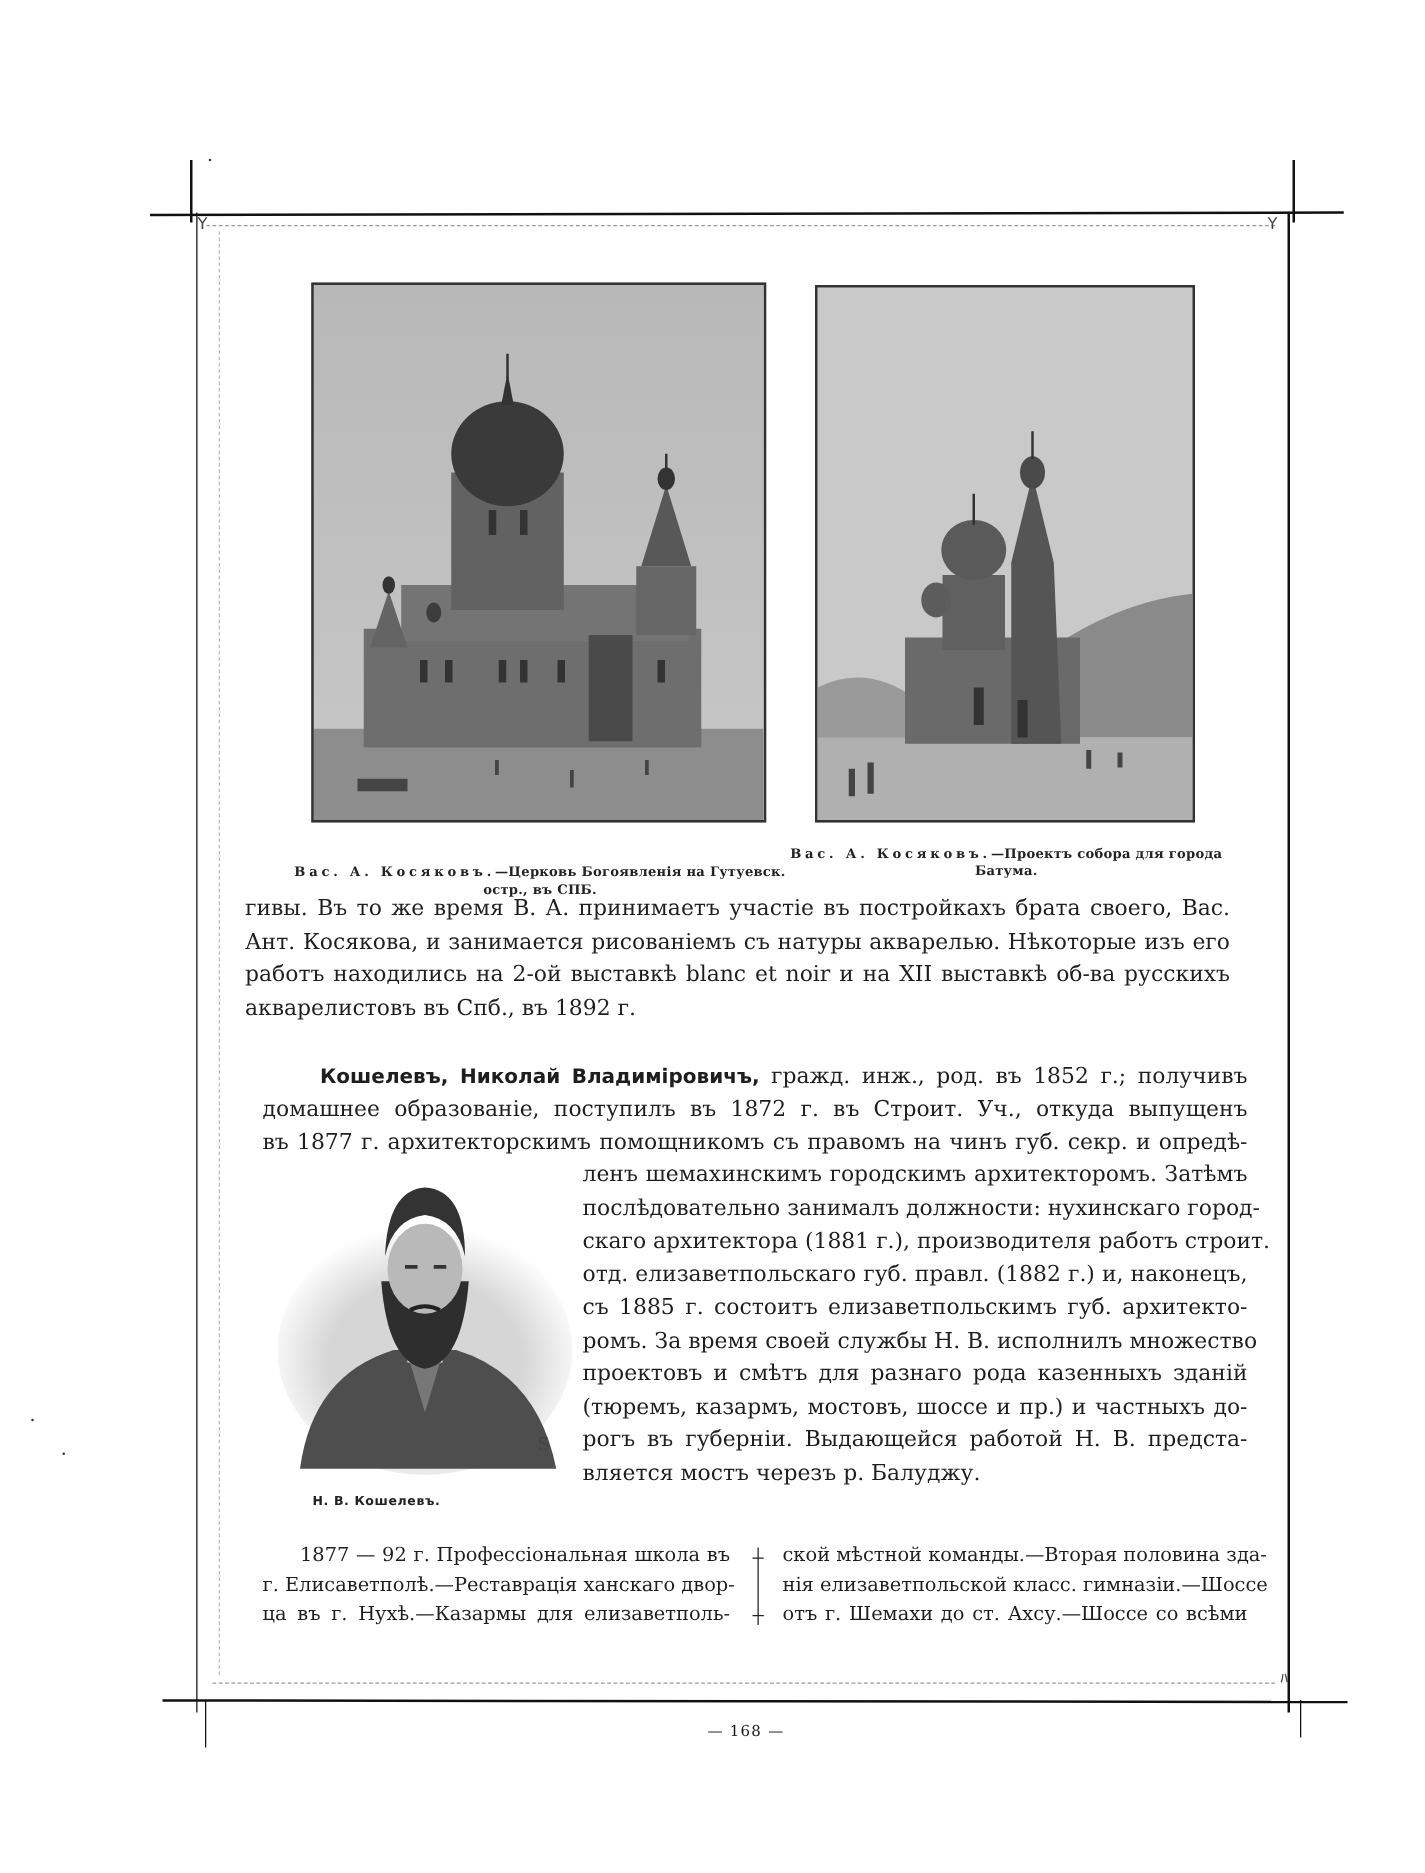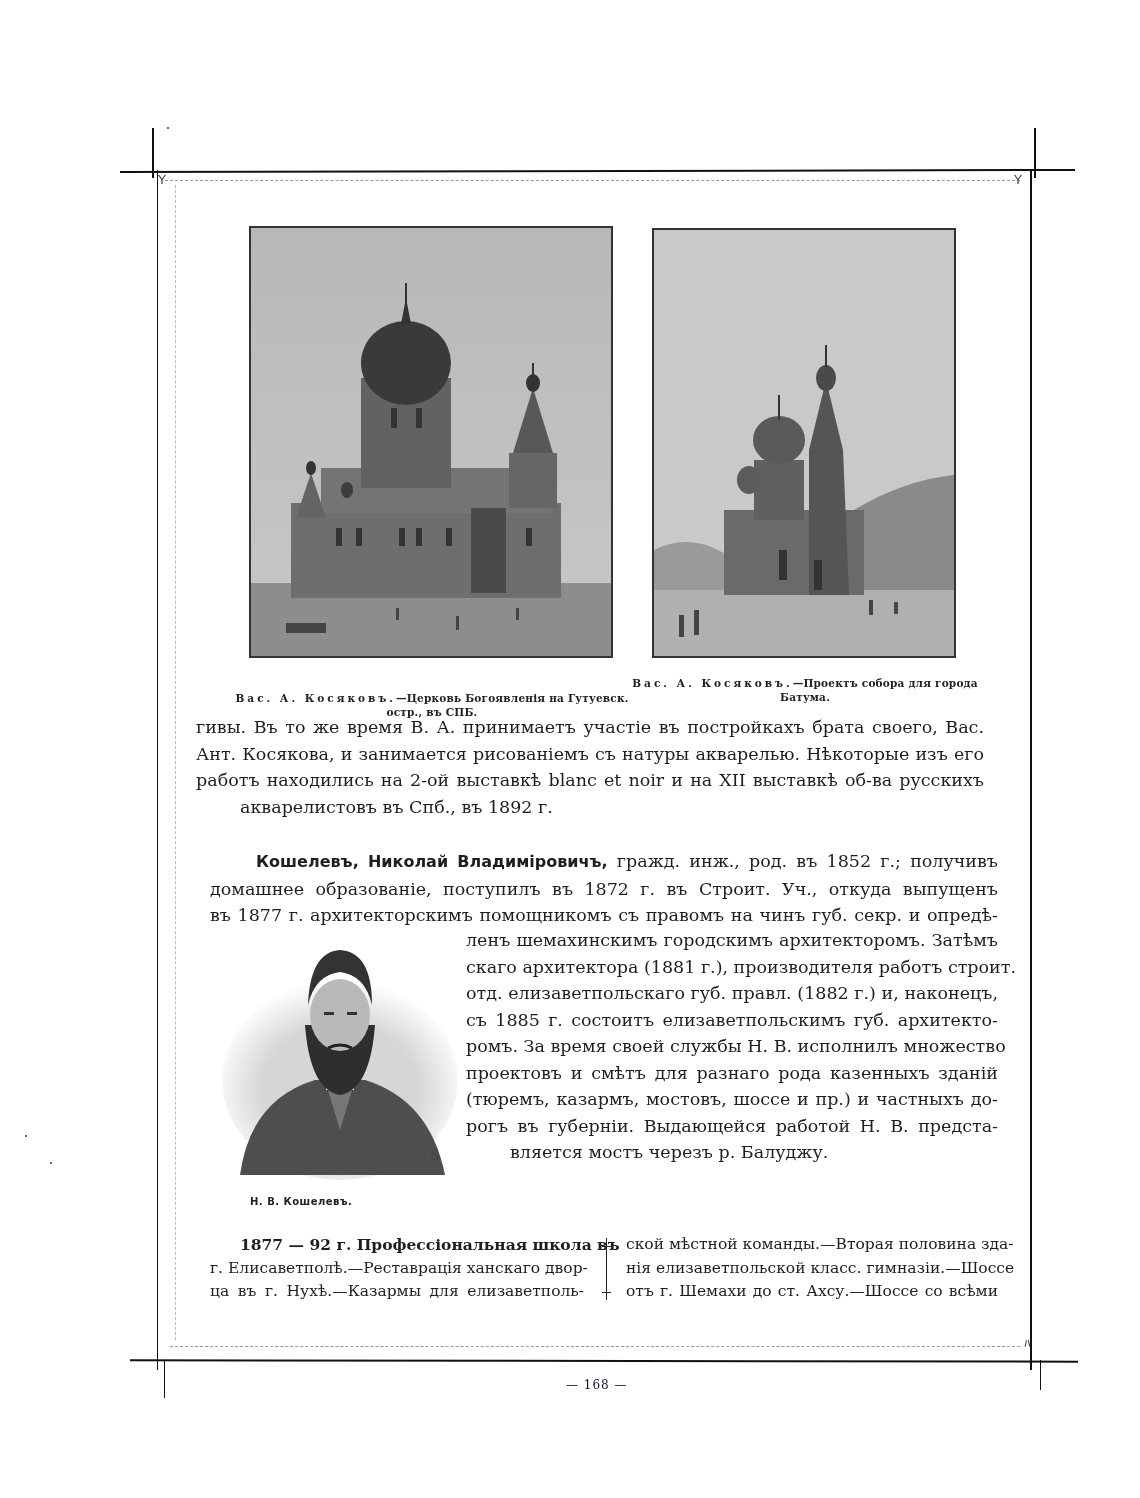--- a/index.html
+++ b/index.html
@@ -25,21 +25,21 @@
     font-size: 10.5px; line-height: 14px; letter-spacing: 0.2px;
     font-family: "DejaVu Serif", serif; color: #222;
   }
   .caption .spaced { letter-spacing: 3px; }
 
   .para {
     position: absolute; font-size: 17.5px; line-height: 26.5px;
     text-align: justify; color: #1e1e1e;
   }
   .para .line { display: block; text-align: justify; text-align-last: justify; white-space: nowrap; }
-  .para .line.last { text-align-last: left; margin-left: 44px; }
+  .para .line.last { text-align-last: left; }
   .bold-sans { font-family: "DejaVu Sans", "Liberation Sans", sans-serif; font-weight: bold; font-size: 16px; }
 
   .portrait {
     position: absolute; overflow: hidden;
   }
   .portrait-caption {
     position: absolute; font-family: "DejaVu Sans", sans-serif; font-weight: bold;
     font-size: 10px; letter-spacing: 0.5px; color: #222; 
   }
 
@@ -207,32 +207,33 @@
         <rect x="127" y="82" width="10" height="3"></rect>
       </g>
     <path d="M108 118 Q120 112 132 118" stroke="#222" stroke-width="3" fill="none"></path>
     <text x="210" y="230" font-size="14" fill="#444" font-family="DejaVu Serif, serif">S</text>
   </svg>
 </div>
 <div class="portrait-caption" style="left:250px; top:1196px; width:180px;">Н. В. Кошелевъ.</div>
 
 <div class="para" style="left:466px; top:927px; width:532px;">
   <span class="line">ленъ шемахинскимъ городскимъ архитекторомъ. Затѣмъ</span>
+  <span class="line">послѣдовательно занималъ должности: нухинскаго город-</span>
   <span class="line">скаго архитектора (1881 г.), производителя работъ строит.</span>
   <span class="line">отд. елизаветпольскаго губ. правл. (1882 г.) и, наконецъ,</span>
   <span class="line">съ 1885 г. состоитъ елизаветпольскимъ губ. архитекто-</span>
   <span class="line">ромъ. За время своей службы Н. В. исполнилъ множество</span>
   <span class="line">проектовъ и смѣтъ для разнаго рода казенныхъ зданій</span>
   <span class="line">(тюремъ, казармъ, мостовъ, шоссе и пр.) и частныхъ до-</span>
   <span class="line">рогъ въ губерніи. Выдающейся работой Н. В. предста-</span>
   <span class="line last">вляется мостъ черезъ р. Балуджу.</span>
 </div>
 
 <div class="small-col" style="left:210px; top:1233px; width:374px;">
-  <span class="line" style="padding-left:30px; box-sizing:border-box;font-weight:bold;">1877 — 92 г. Профессіональная школа въ</span>
+  <span class="line" style="padding-left:30px; box-sizing:border-box;">1877 — 92 г. Профессіональная школа въ</span>
   <span class="line">г. Елисаветполѣ.—Реставрація ханскаго двор-</span>
   <span class="line">ца въ г. Нухѣ.—Казармы для елизаветполь-</span>
 </div>
 <div class="col-divider" style="left:606px; top:1238px; height:62px;">
   <span class="tick" style="top:8px;"></span>
   <span class="tick" style="top:54px;"></span>
 </div>
 <div class="small-col" style="left:626px; top:1233px; width:372px;">
   <span class="line">ской мѣстной команды.—Вторая половина зда-</span>
   <span class="line">нія елизаветпольской класс. гимназіи.—Шоссе</span>

